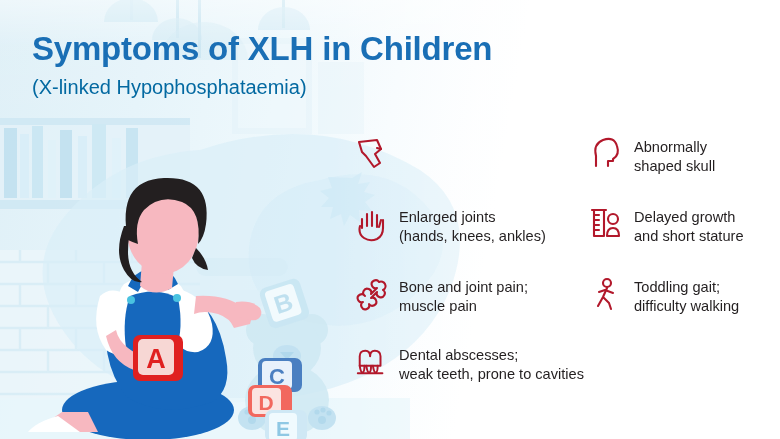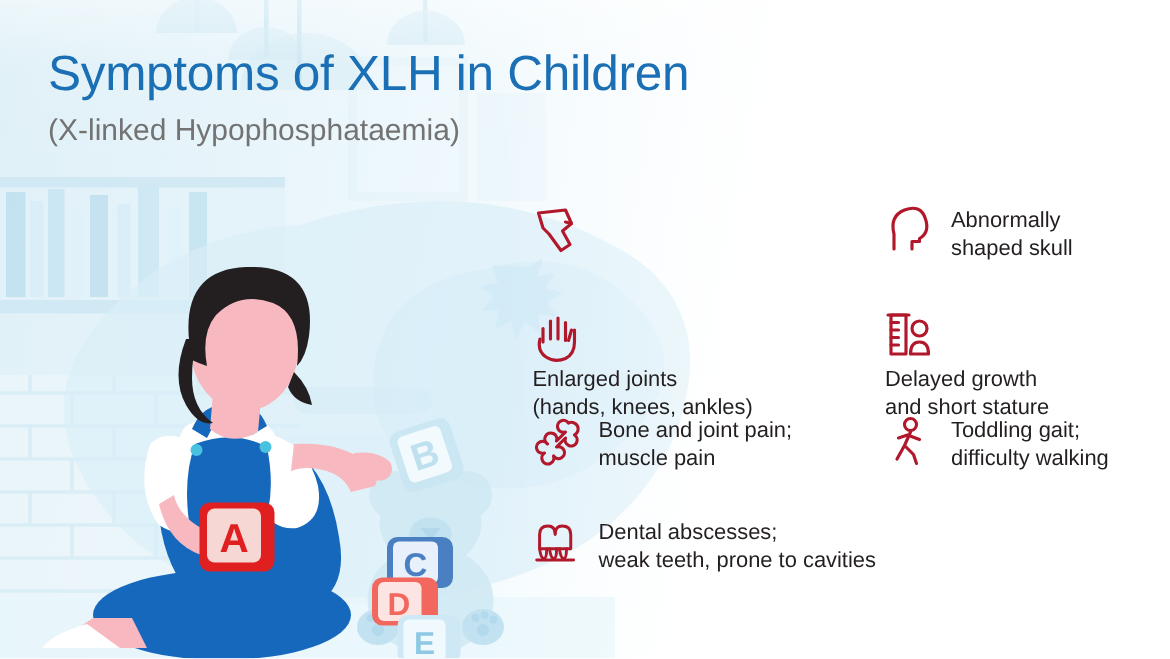--- a/index.html
+++ b/index.html
@@ -33,31 +33,31 @@
 
   
   .title-block {
     position: absolute;
     left: 32px;
     top: 32px;
     width: 560px;
   }
   .title-main {
     font-size: 33px;
-    font-weight: normal;
+    font-weight: bold;
     color: #1a6fb5;
     letter-spacing: -0.2px;
     line-height: 1.05;
     margin: 0;
     white-space: nowrap;
   }
   .title-sub {
     font-size: 20px;
     font-weight: normal;
-    color: #737373;
+    color: #0369a1;
     margin: 9px 0 12px 0;
     line-height: 1.1;
     white-space: nowrap;
   }
 
   
   .col {
     position: absolute;
     top: 136px;
   }
@@ -79,21 +79,21 @@
   .sym-text {
     font-size: 14.6px;
     line-height: 1.33;
     color: #231f20;
     white-space: pre-line;
     padding-top: 2px;
   }
 
   
   .p0 { top: 0px; }
-  .p1 { top: 70px; flex-direction: column; }
+  .p1 { top: 70px; }
   .p2 { top: 140px; justify-content: space-between; }
   .p3 { top: 208px; justify-content: space-between; }
 
   .icon-stroke {
     fill: none;
     stroke: #b2182b;
     stroke-width: 2.1;
     stroke-linejoin: round;
     stroke-linecap: round;
   }

